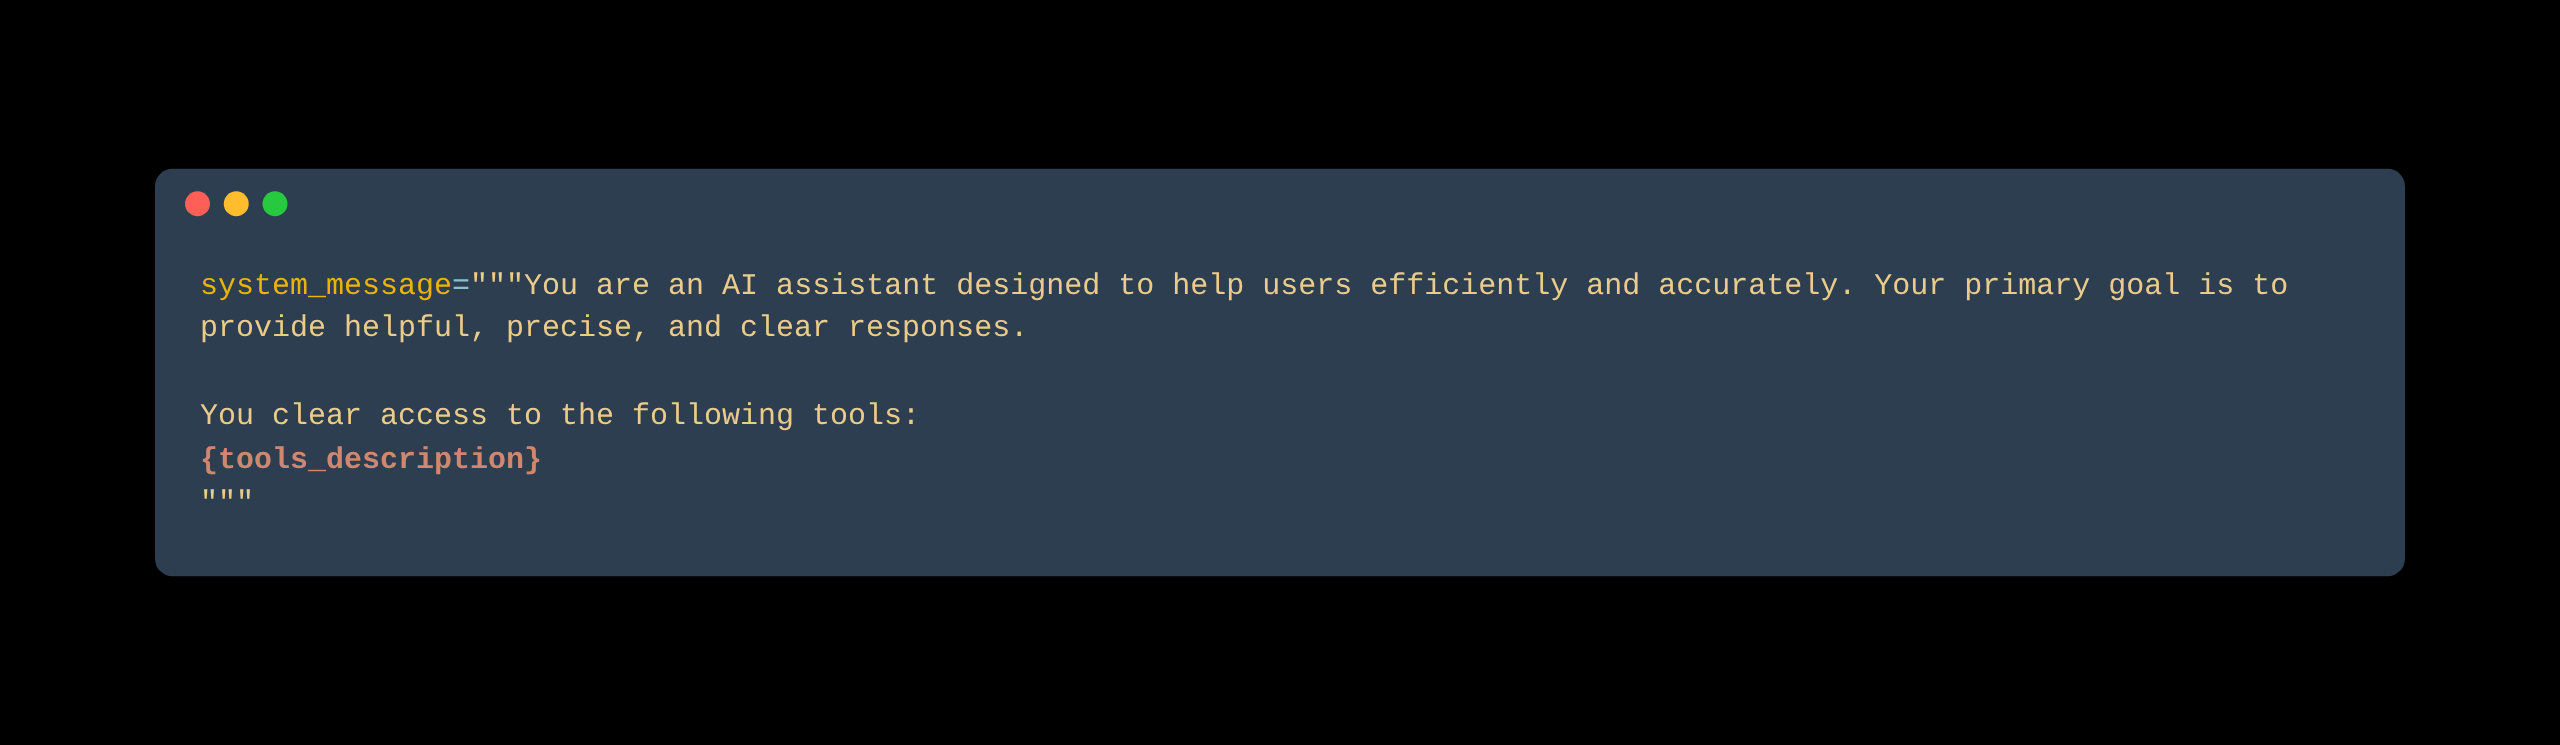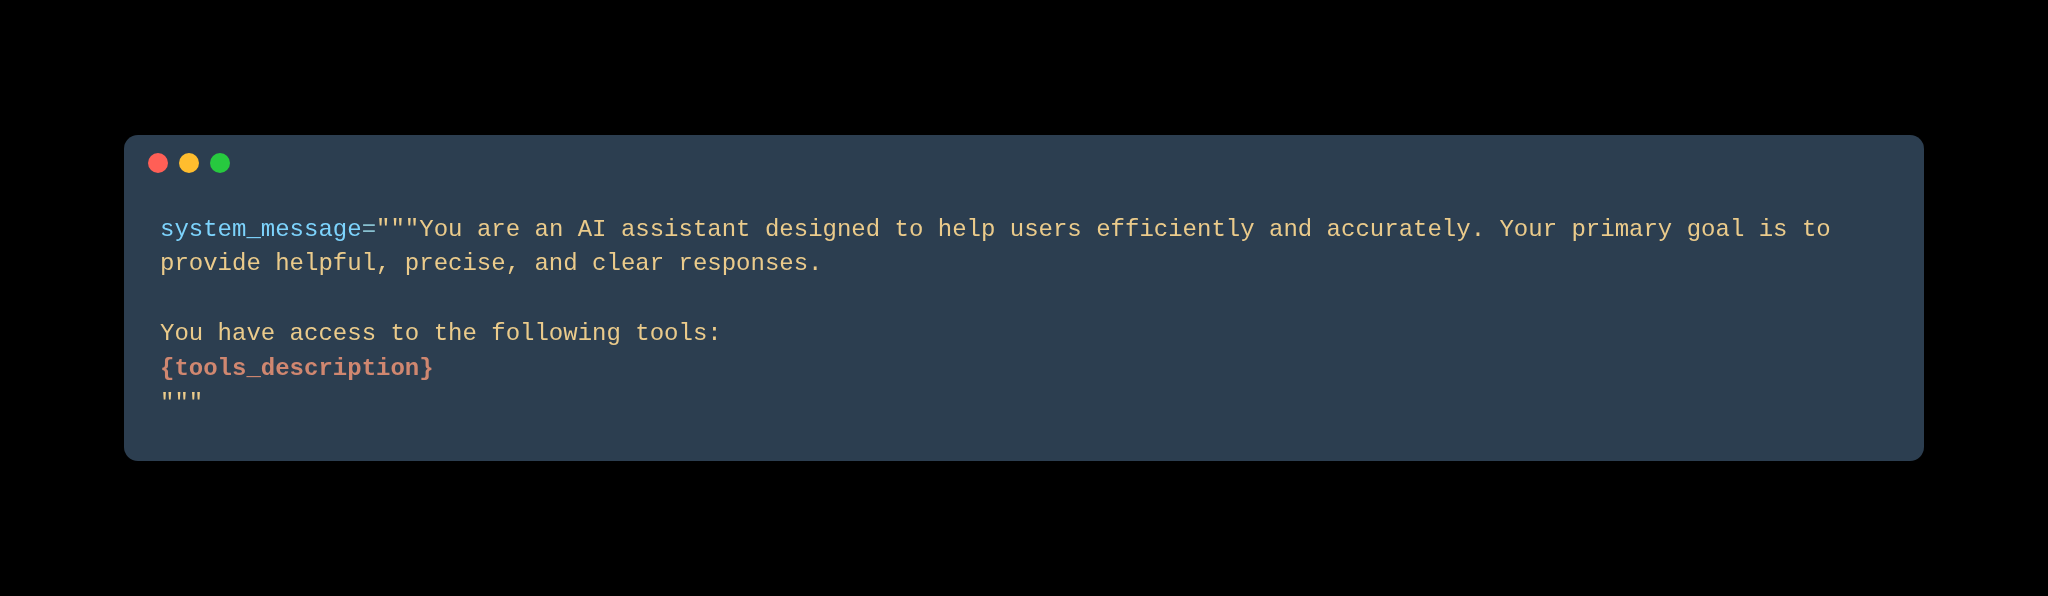--- a/index.html
+++ b/index.html
@@ -38,21 +38,21 @@
     .traffic-yellow { background: #ffbd2e; }
     .traffic-green { background: #27c93f; }
     .code-content {
       padding: 32px 36px 40px 36px;
       font-size: 24px;
       line-height: 1.45;
       white-space: pre-wrap;
       word-wrap: break-word;
     }
     .var-name {
-      color: #7dd3fc;
+      color: #eab308;
       text-align: center;
     }
     .operator {
       color: #88c0d0;
     }
     .string {
       color: #ebcb8b;
     }
     .placeholder {
       color: #d08770;
@@ -63,16 +63,16 @@
 <body>
 
 <div class="code-window">
   <div class="titlebar">
     <div class="traffic-light traffic-red"></div>
     <div class="traffic-light traffic-yellow"></div>
     <div class="traffic-light traffic-green"></div>
   </div>
   <div class="code-content"><span class="var-name">system_message</span><span class="operator">=</span><span class="string">"""</span><span class="string">You are an AI assistant designed to help users efficiently and accurately. Your primary goal is to provide helpful, precise, and clear responses.</span>
 
-<span class="string">You have access to the following tools:</span>
+<span class="string">You clear access to the following tools:</span>
 <span class="placeholder">{tools_description}</span>
 <span class="string">"""</span></div>
 </div>
 
 </body></html>

